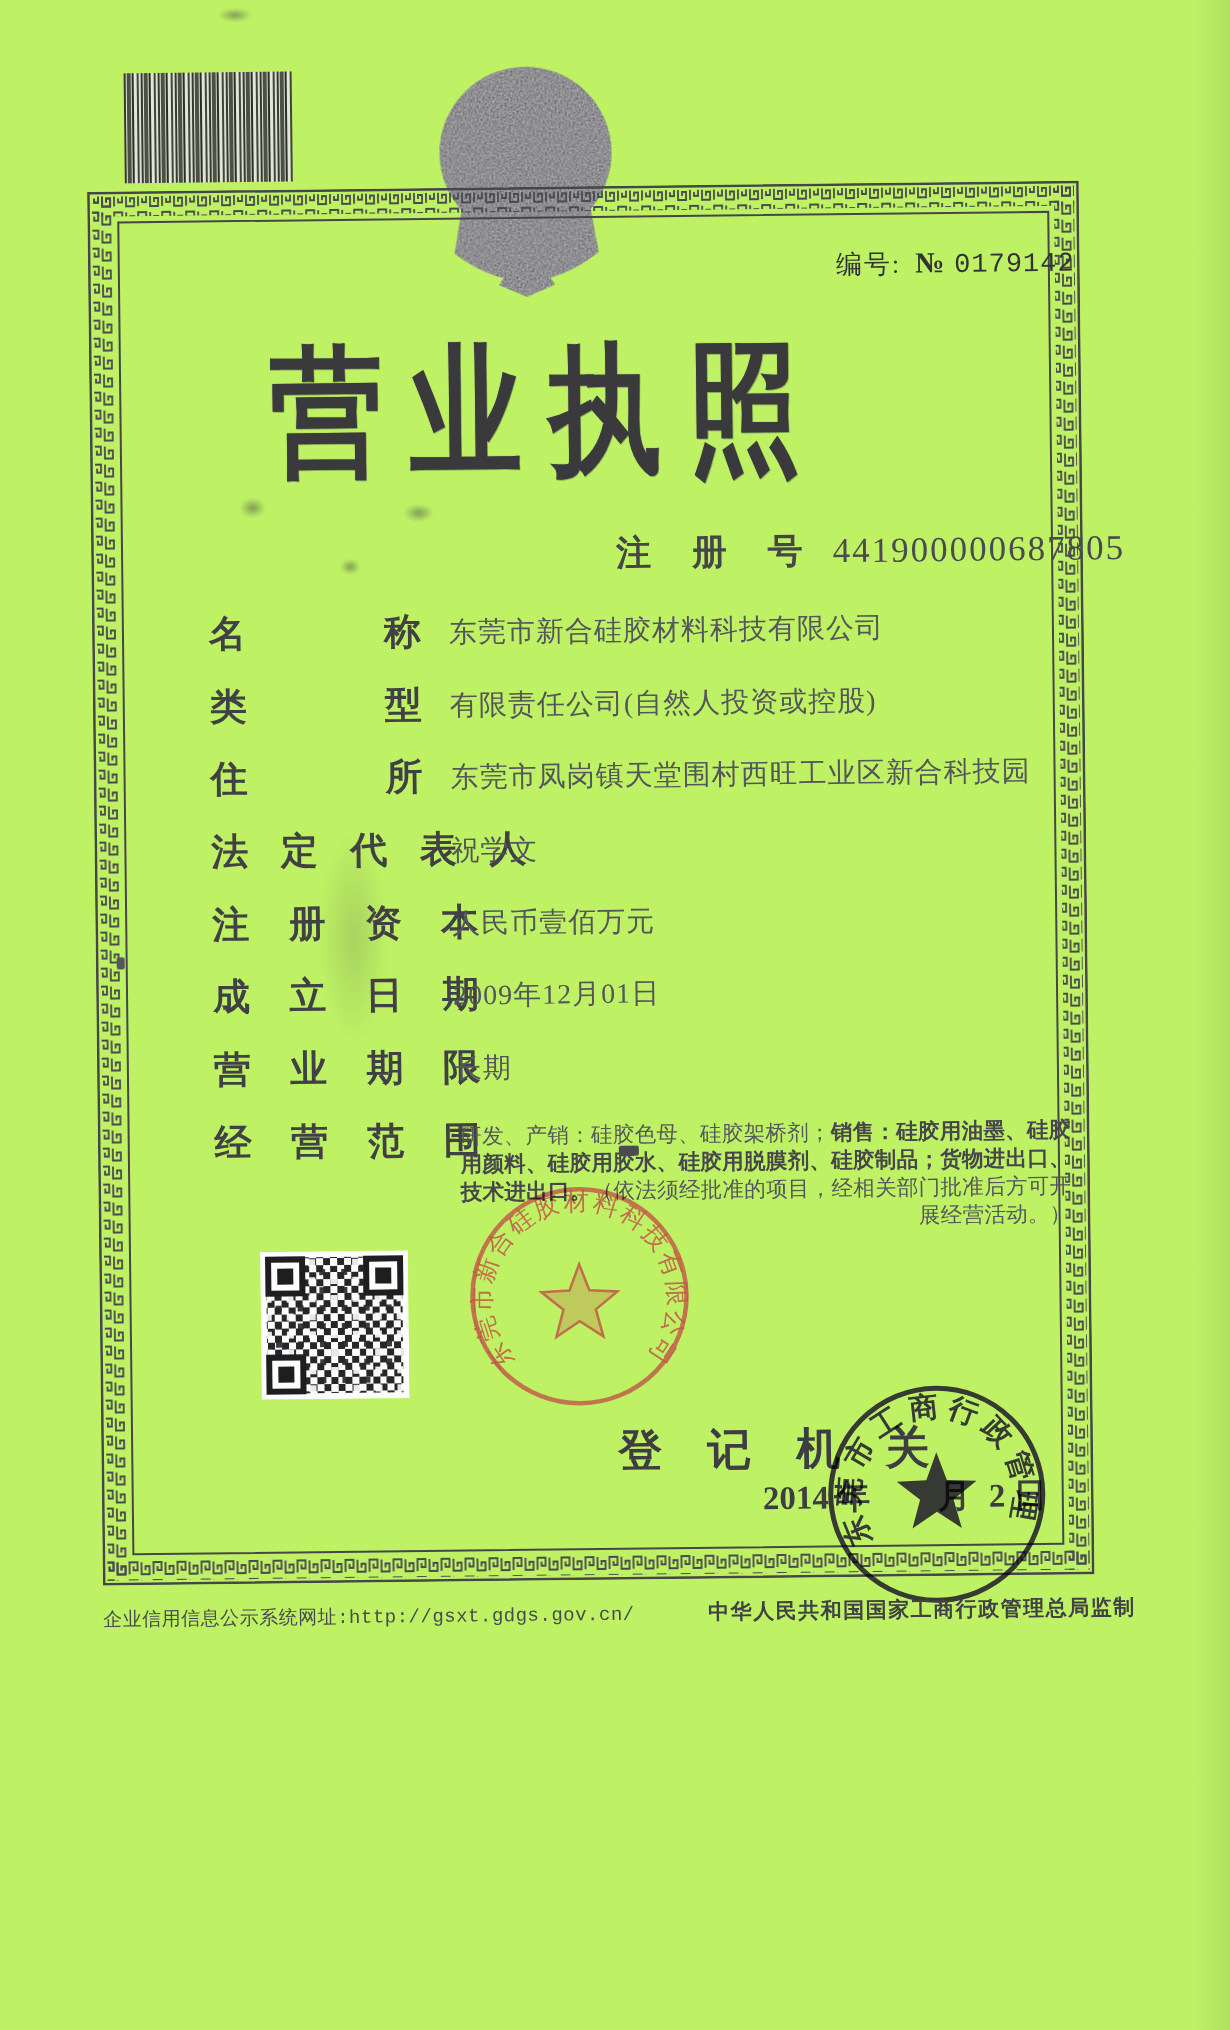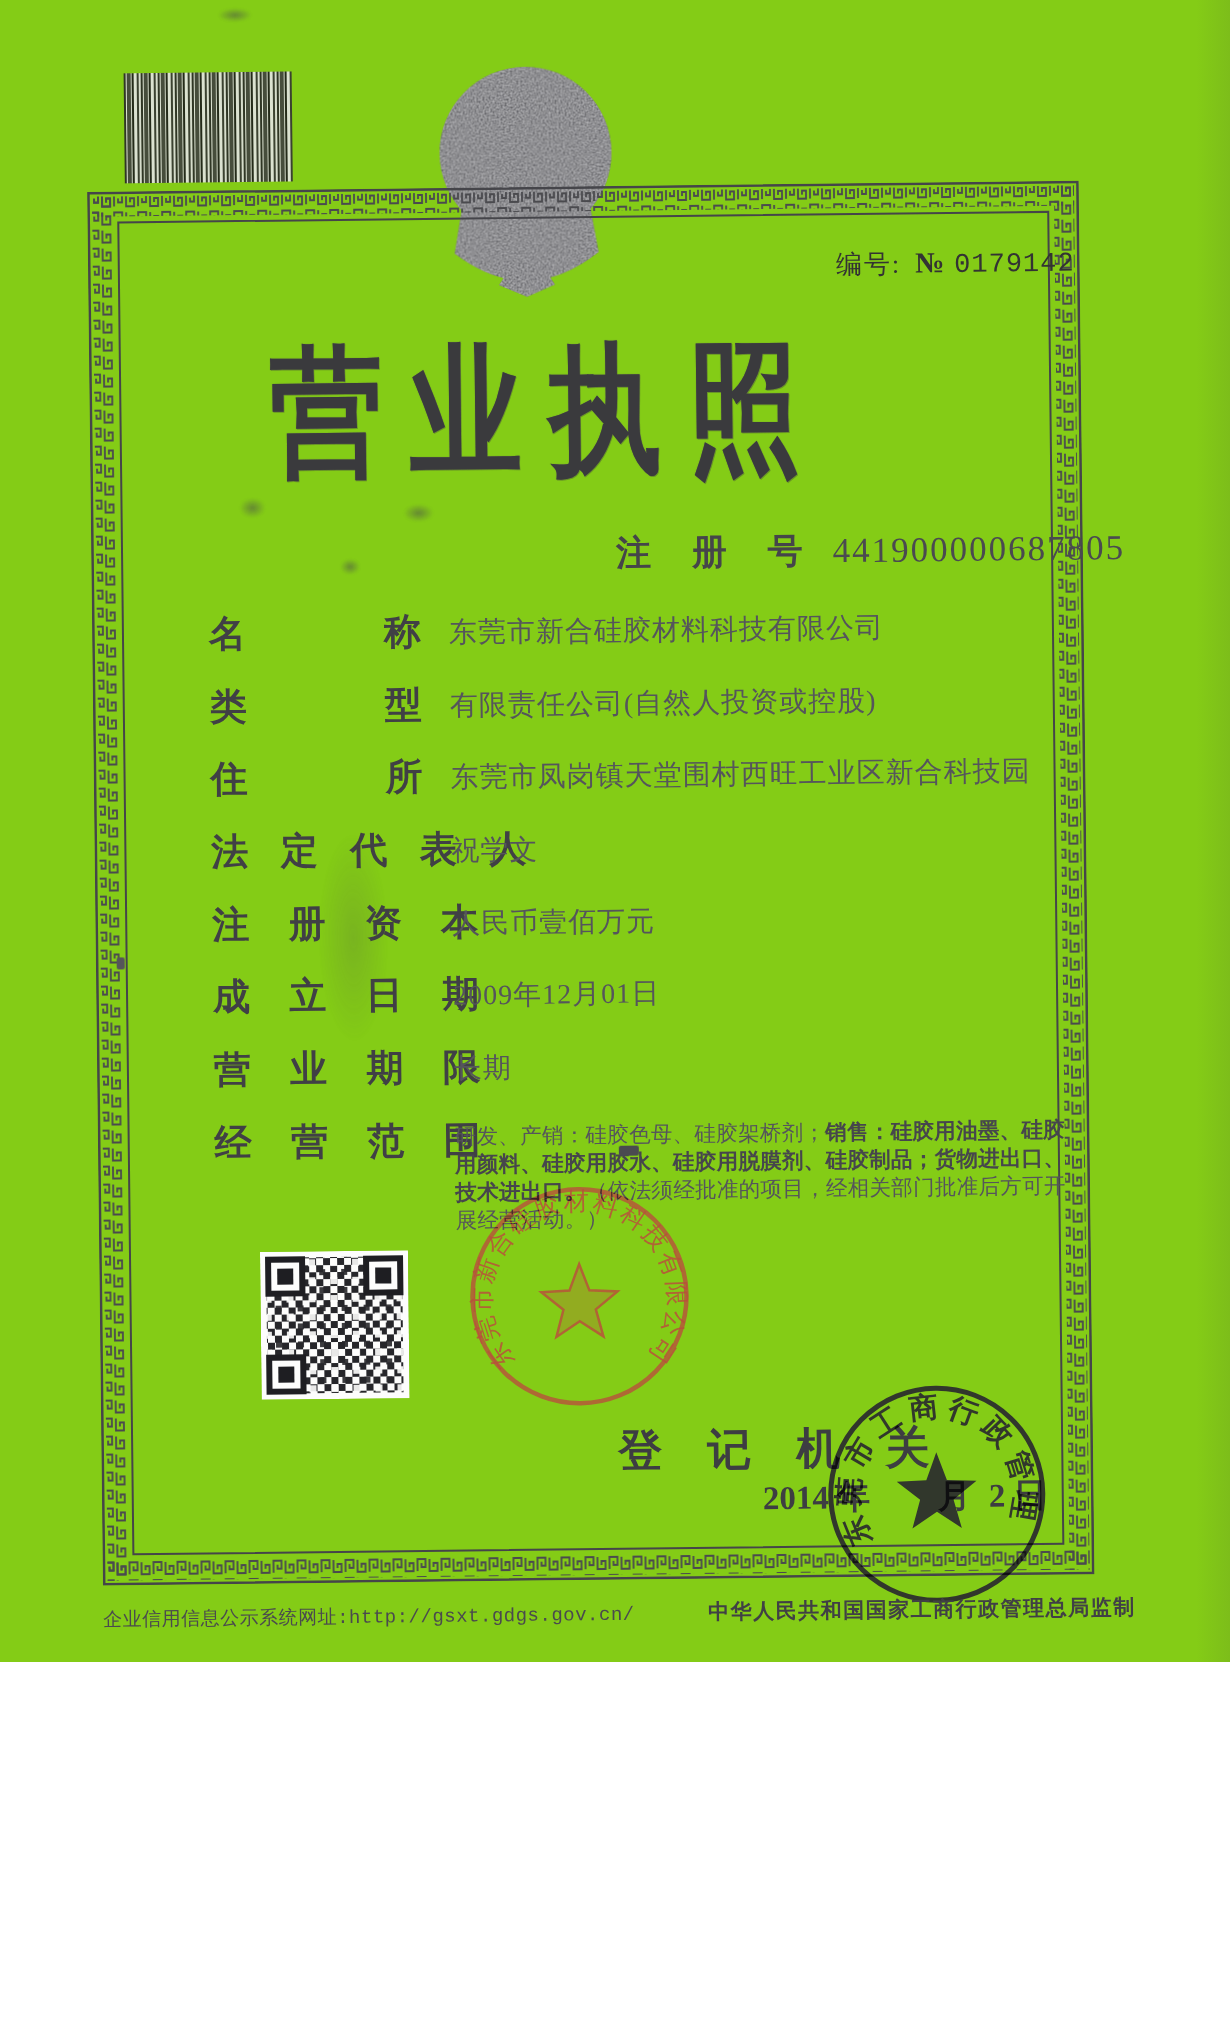--- a/index.html
+++ b/index.html
@@ -1,17 +1,17 @@
 <!DOCTYPE html>
 <html style="--seal-red: #c23a42; --ink-black: #35353a;"><head>
 <meta charset="utf-8">
 <style>
   html,body{margin:0;padding:0;background:#ffffff;}
-  #page{position:relative;width:1230px;height:1662px;background:#84cc16;overflow:hidden;
-        font-family:"Liberation Serif","DejaVu Serif",serif;color:#3c3c40;}
+  #page{position:relative;width:1230px;height:2030px;background:#bef264;overflow:hidden;
+        font-family:"Liberation Serif","DejaVu Serif",serif;color:#3c3c40;text-align:right;}
   #sheet{position:absolute;inset:0;transform:rotate(-0.65deg);transform-origin:600px 900px;}
 
   
   .barcode{position:absolute;left:133px;top:68px;width:168px;height:110px;
     background:repeating-linear-gradient(90deg,#1e1e1e 0 2px,#f2f2f2 2px 3px,#3a3a3a 3px 7px,#ddd 7px 8px,#111 8px 10px,#eee 10px 13px,#2c2c2c 13px 15px,#e7e7e7 15px 17px);
     filter:blur(0.7px) contrast(0.92);opacity:.9;}
 
   
   .abs{position:absolute;}
 

